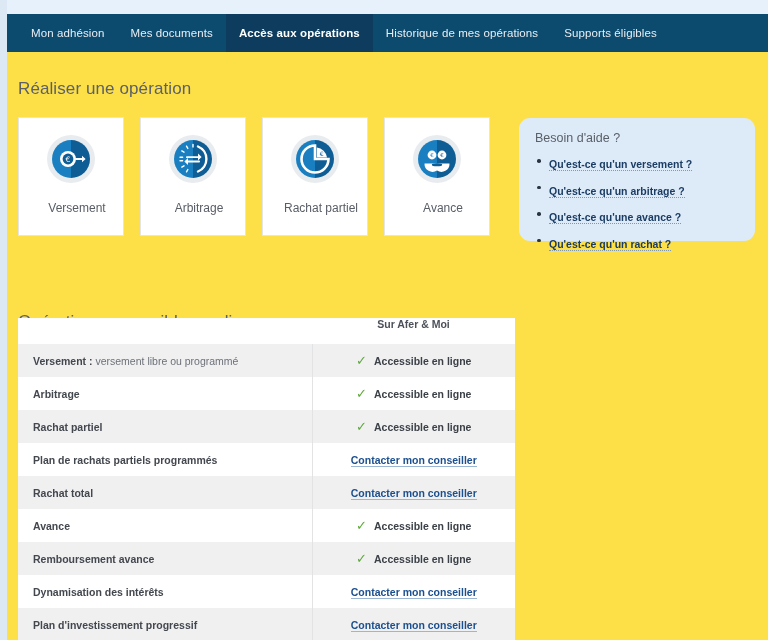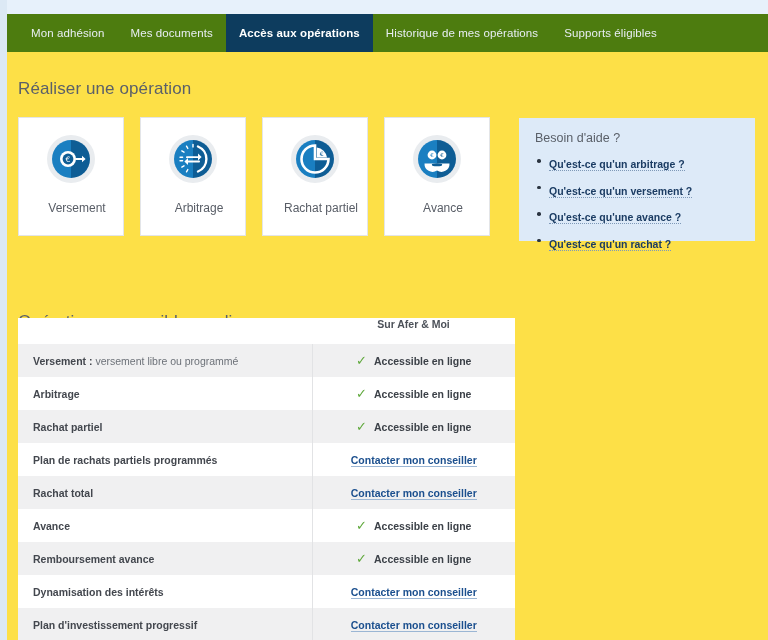--- a/index.html
+++ b/index.html
@@ -35,21 +35,21 @@
     height: 640px;
     background: #dce9f5;
   }
 
   
   .navbar {
     position: absolute;
     left: 7px; top: 14px;
     width: 761px;
     height: 38px;
-    background: #4d7c0f;
+    background: #0c4a6e;
     display: flex;
     align-items: stretch;
     padding-left: 11px;
   }
   .nav-item {
     display: flex;
     align-items: center;
     padding: 0 13px;
     font-size: 11.5px;
     color: #e8eef3;
@@ -140,20 +140,21 @@
   .glyph { position: absolute; inset: 0; }
 
   
   .help-box {
     position: absolute;
     left: 512px; top: 66px;
     width: 236px;
     height: 123px;
     background: #ddeaf8;
     padding: 13px 0 0 16px;
+    border-radius: 11px;
   }
   .help-title {
     font-size: 12.5px;
     color: #5a6069;
     margin-bottom: 9px;
   }
   .help-list { list-style: none; }
   .help-list li {
     position: relative;
     padding-left: 14px;
@@ -347,24 +348,24 @@
       </div>
       <div class="op-label">Avance</div>
     </div>
 
   </div>
 
   <aside class="help-box">
     <div class="help-title">Besoin d'aide ?</div>
     <ul class="help-list">
       <li>
-        <a class="help-link">Qu'est-ce qu'un arbitrage ?</a>
+        <a class="help-link">Qu'est-ce qu'un versement ?</a>
       </li>
       <li>
-        <a class="help-link">Qu'est-ce qu'un versement ?</a>
+        <a class="help-link">Qu'est-ce qu'un arbitrage ?</a>
       </li>
       <li>
         <a class="help-link">Qu'est-ce qu'une avance ?</a>
       </li>
       <li>
         <a class="help-link">Qu'est-ce qu'un rachat ?</a>
       </li>
     </ul>
   </aside>
 

